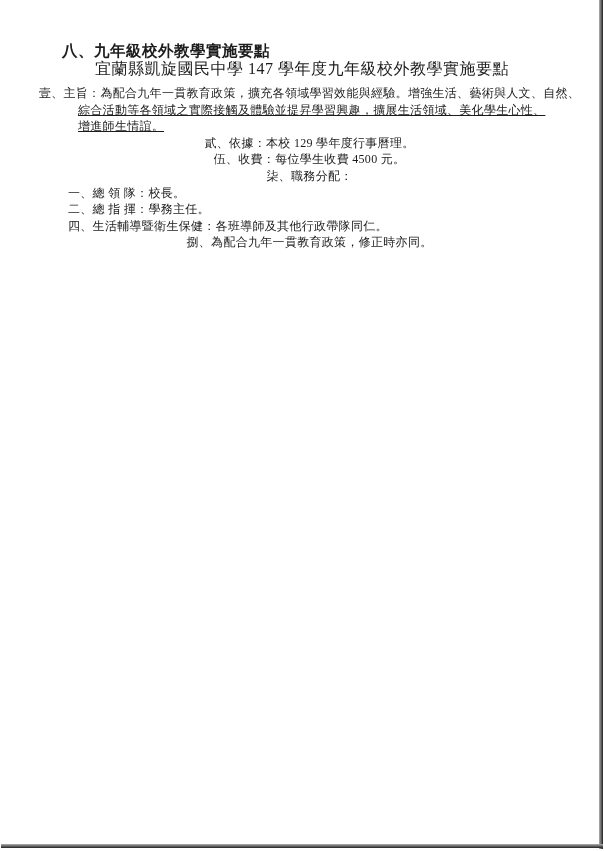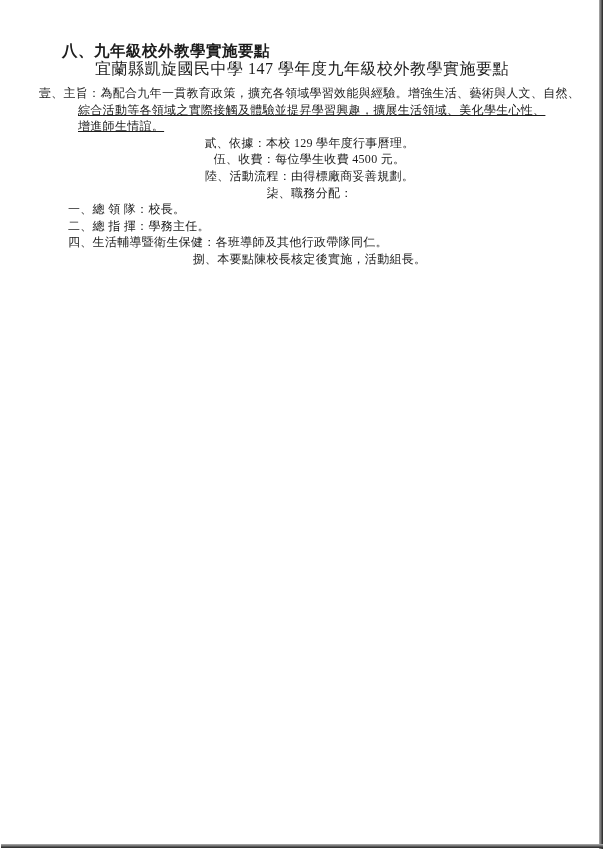--- a/index.html
+++ b/index.html
@@ -90,25 +90,24 @@
   <h1 class="heading">八、九年級校外教學實施要點</h1>
 
   <div class="subtitle">宜蘭縣凱旋國民中學 147 學年度九年級校外教學實施要點</div>
 
   <div class="body-lines" id="body-lines">
       <div class="line indent-main">壹、主旨：為配合九年一貫教育政策，擴充各領域學習效能與經驗。增強生活、藝術與人文、自然、</div>
       <div class="line indent-hang">綜合活動等各領域之實際接觸及體驗並提昇學習興趣，擴展生活領域、美化學生心性、</div>
       <div class="line indent-hang">增進師生情誼。</div>
       <div class="line indent-main">貳、依據：本校 129 學年度行事曆理。</div>
       <div class="line indent-main">伍、收費：每位學生收費 4500 元。</div>
-      <div class="line indent-main">陸、活動流程：由得標廠商妥善規劃。</div>
       <div class="line indent-main">柒、職務分配：</div>
       <div class="line indent-sub">一、總 領 隊：校長。</div>
       <div class="line indent-sub">二、總 指 揮：學務主任。</div>
       <div class="line indent-sub">四、生活輔導暨衛生保健：各班導師及其他行政帶隊同仁。</div>
-      <div class="line indent-main">捌、本要點陳校長核定後實施，活動組長。</div>
+      <div class="line indent-main">捌、為配合九年一貫教育政策，修正時亦同。</div>
     </div>
 
 
   <div class="shadow-right"></div>
 
   <div class="shadow-bottom"></div>
 </div>
 
 </body></html>

